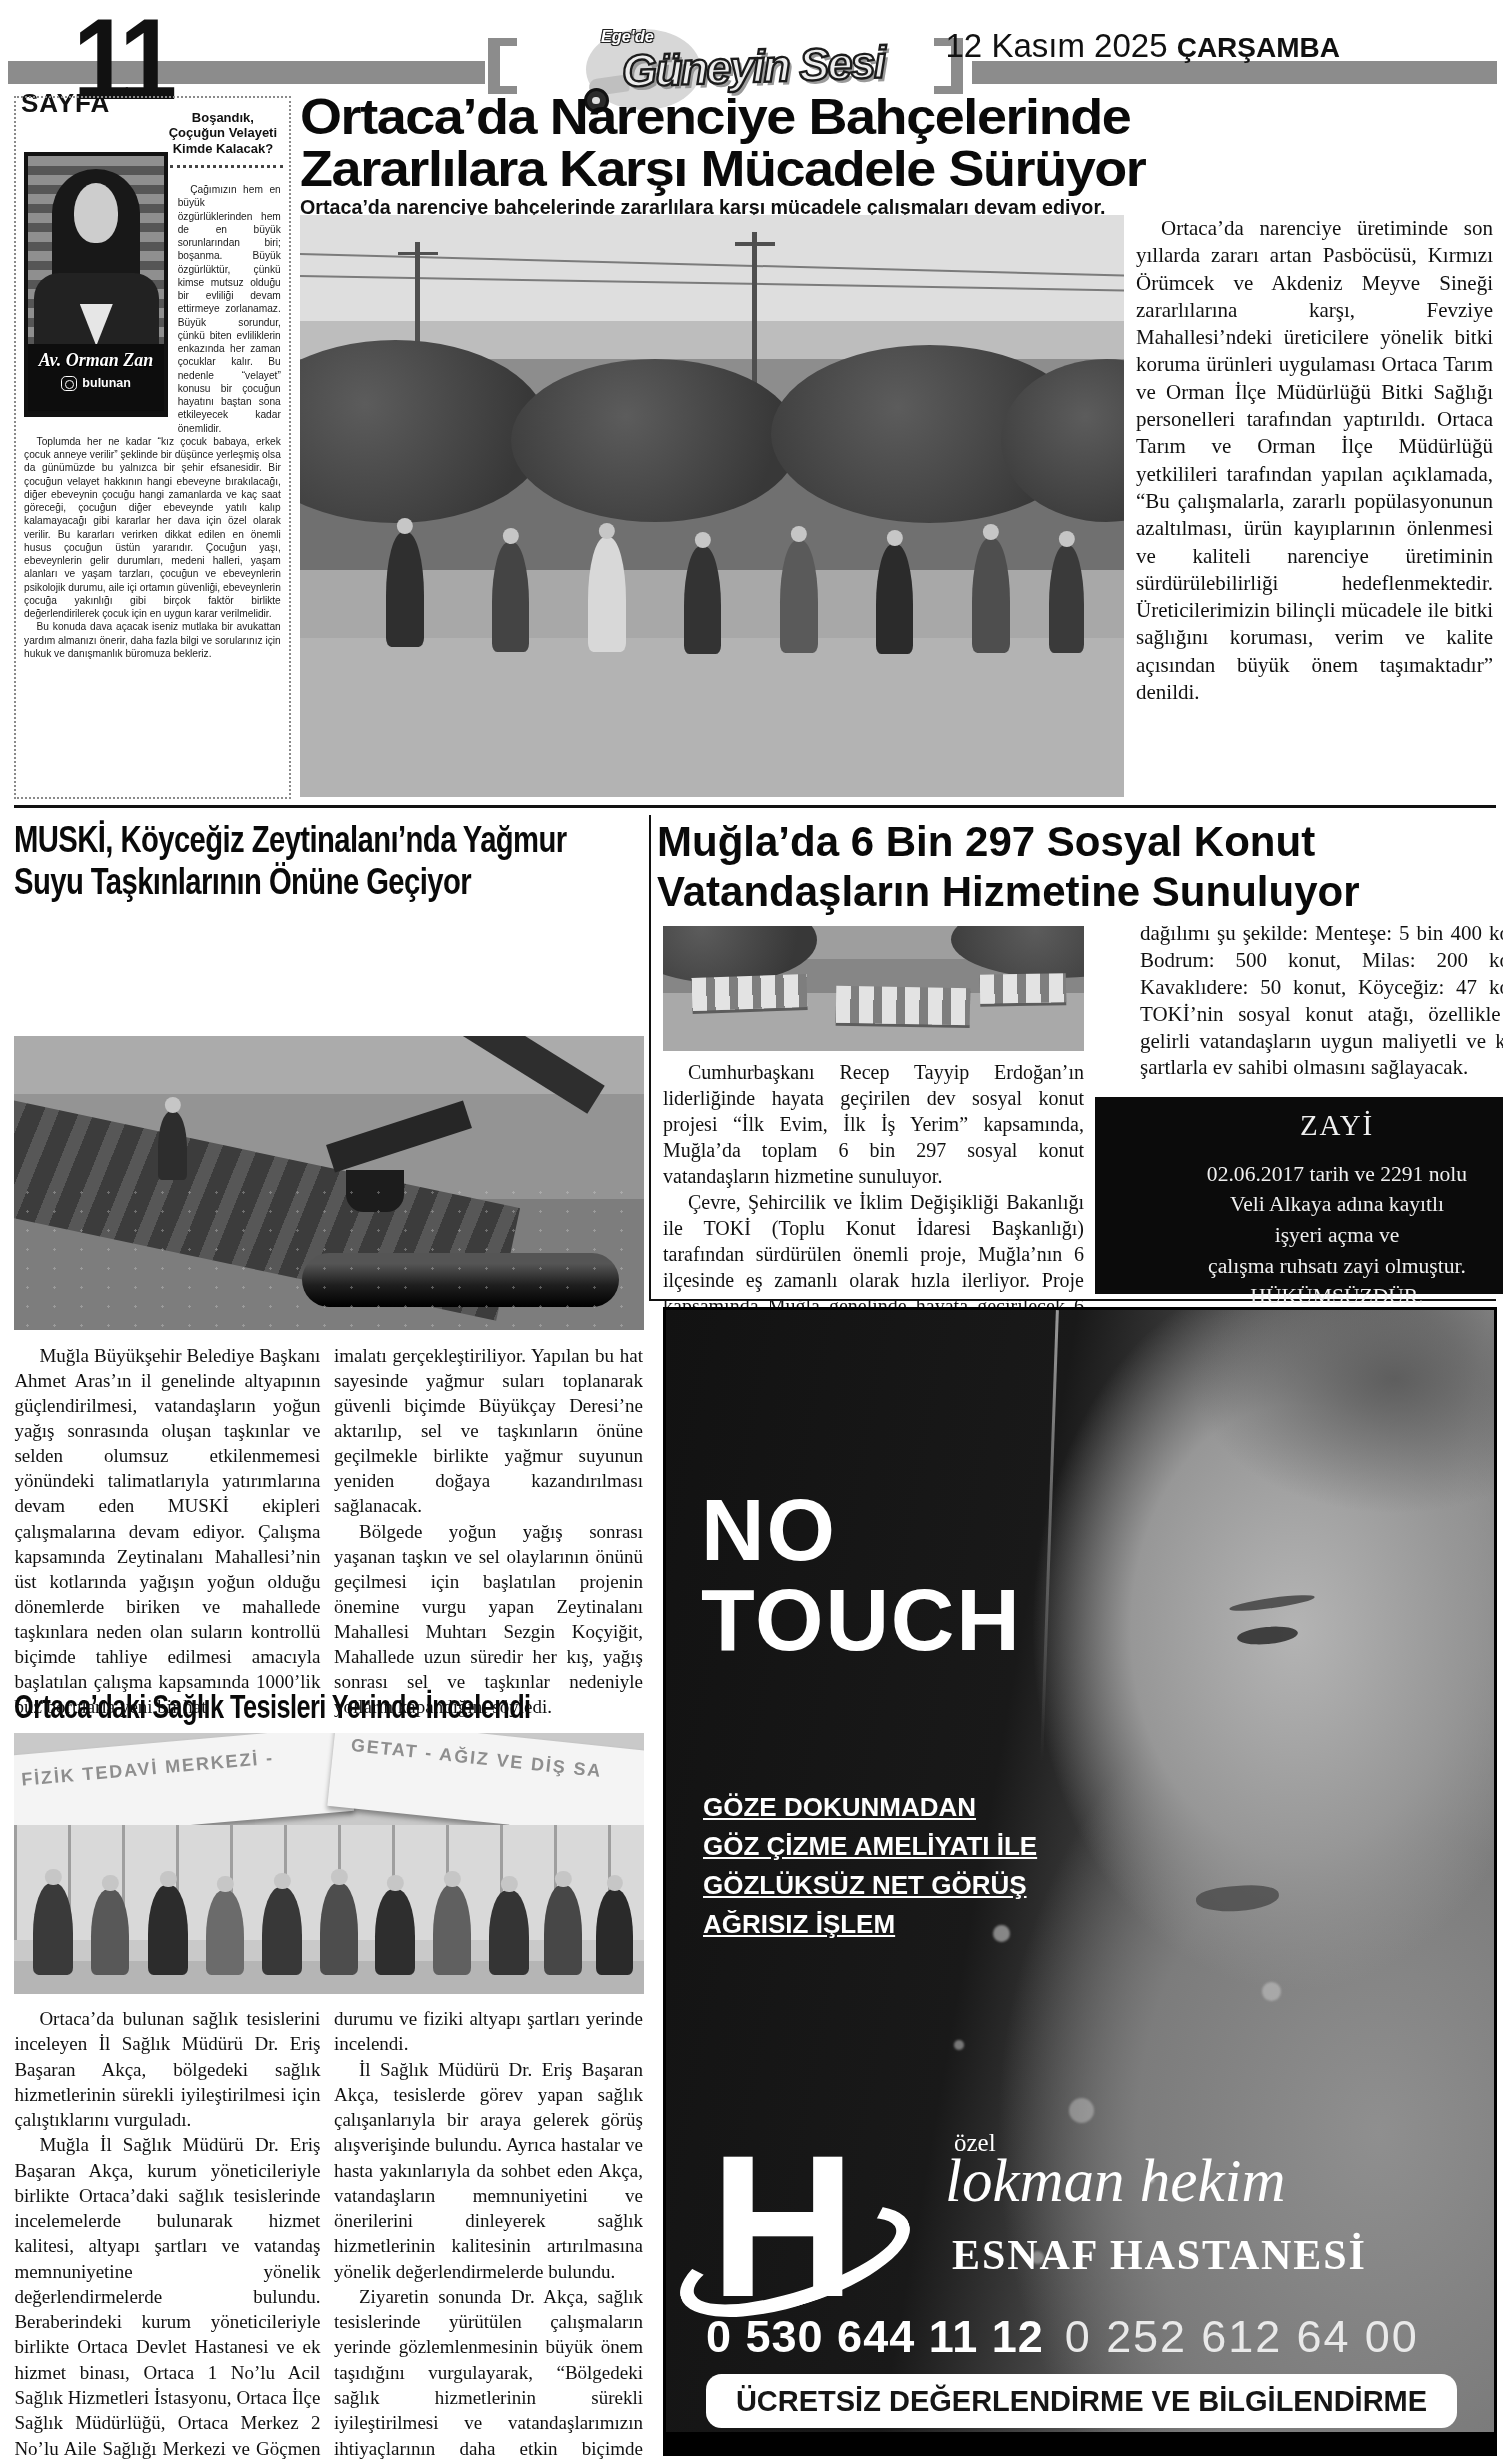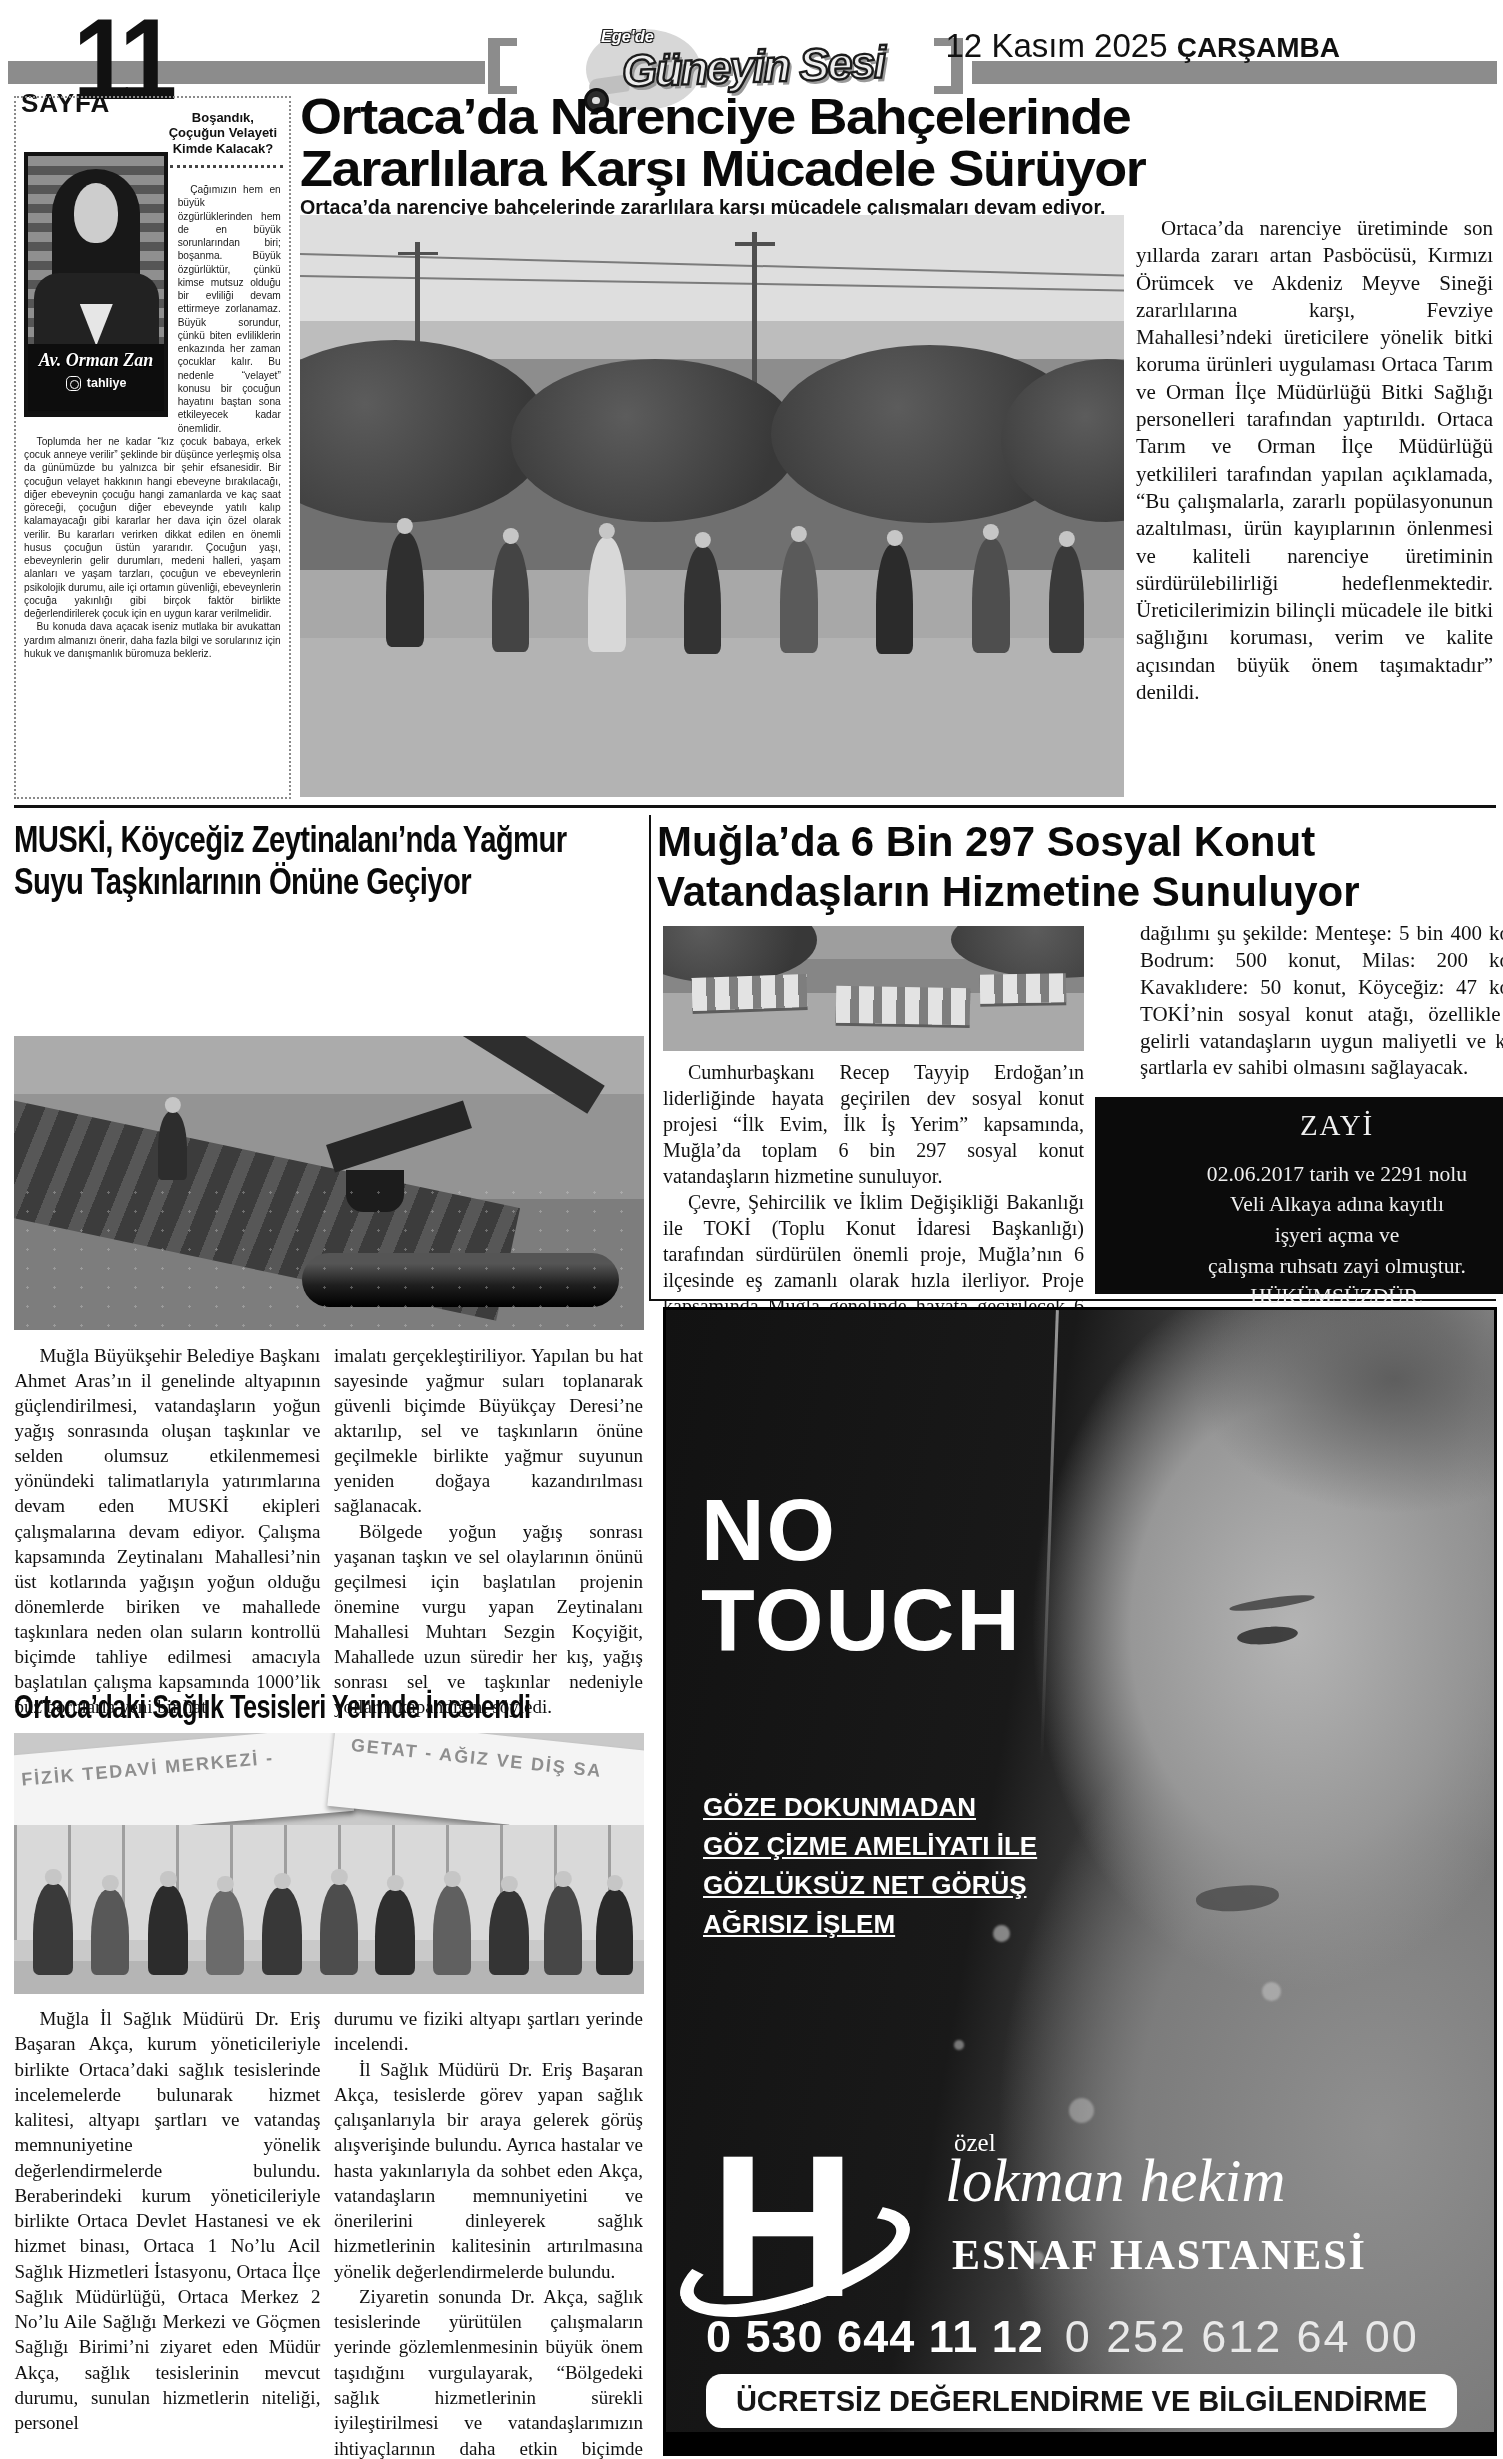--- a/index.html
+++ b/index.html
@@ -164,21 +164,21 @@
         <div class="photo-pic">
           <div class="photo-hair"></div>
           <div class="photo-face"></div>
           <div class="photo-blazer"></div>
           <div class="photo-shirt"></div>
         </div>
         <div class="photo-namebar">
           <span class="columnist-author">Av. Orman Zan</span>
           <div class="insta-row">
             <span class="insta-icon"></span>
-            <span class="columnist-insta">tahliye</span>
+            <span class="columnist-insta">bulunan</span>
           </div>
         </div>
       </div>
       <p>Çağımızın hem en büyük özgürlüklerinden hem de en büyük sorunlarından biri; boşanma. Büyük özgürlüktür, çünkü kimse mutsuz olduğu bir evliliği devam ettirmeye zorlanamaz. Büyük sorundur, çünkü biten evliliklerin enkazında her zaman çocuklar kalır. Bu nedenle “velayet” konusu bir çocuğun hayatını baştan sona etkileyecek kadar önemlidir.</p>
       <p>Toplumda her ne kadar “kız çocuk babaya, erkek çocuk anneye verilir” şeklinde bir düşünce yerleşmiş olsa da günümüzde bu yalnızca bir şehir efsanesidir. Bir çocuğun velayet hakkının hangi ebeveyne bırakılacağı, diğer ebeveynin çocuğu hangi zamanlarda ve kaç saat göreceği, çocuğun diğer ebeveynde yatılı kalıp kalamayacağı gibi kararlar her dava için özel olarak verilir. Bu kararları verirken dikkat edilen en önemli husus çocuğun üstün yararıdır. Çocuğun yaşı, ebeveynlerin gelir durumları, medeni halleri, yaşam alanları ve yaşam tarzları, çocuğun ve ebeveynlerin psikolojik durumu, aile içi ortamın güvenliği, ebeveynlerin çocuğa yakınlığı gibi birçok faktör birlikte değerlendirilerek çocuk için en uygun karar verilmelidir.</p>
       <p>Bu konuda dava açacak iseniz mutlaka bir avukattan yardım almanızı önerir, daha fazla bilgi ve sorularınız için hukuk ve danışmanlık büromuza bekleriz.</p>
     </div>
   </div>
 
   <div class="big-head citrus-head">
@@ -287,20 +287,21 @@
     <div class="pfig" style="left:248px; bottom:19px; width:40px; height:88px; background:#383838;"></div>
     <div class="pfig" style="left:306px; bottom:19px; width:38px; height:92px; background:#4d4d4d;"></div>
     <div class="pfig" style="left:361px; bottom:19px; width:40px; height:86px; background:#2e2e2e;"></div>
     <div class="pfig" style="left:419px; bottom:19px; width:38px; height:90px; background:#606060;"></div>
     <div class="pfig" style="left:475px; bottom:19px; width:40px; height:85px; background:#343434;"></div>
     <div class="pfig" style="left:530px; bottom:19px; width:38px; height:90px; background:#474747;"></div>
     <div class="pfig" style="left:582px; bottom:19px; width:37px; height:86px; background:#2a2a2a;"></div>
   </div>
 
   <div class="saglik-col1 serif-col">
+    <p>Ortaca’da bulunan sağlık tesislerini inceleyen İl Sağlık Müdürü Dr. Eriş Başaran Akça, bölgedeki sağlık hizmetlerinin sürekli iyileştirilmesi için çalıştıklarını vurguladı.</p>
     <p>Muğla İl Sağlık Müdürü Dr. Eriş Başaran Akça, kurum yöneticileriyle birlikte Ortaca’daki sağlık tesislerinde incelemelerde bulunarak hizmet kalitesi, altyapı şartları ve vatandaş memnuniyetine yönelik değerlendirmelerde bulundu. Beraberindeki kurum yöneticileriyle birlikte Ortaca Devlet Hastanesi ve ek hizmet binası, Ortaca 1 No’lu Acil Sağlık Hizmetleri İstasyonu, Ortaca İlçe Sağlık Müdürlüğü, Ortaca Merkez 2 No’lu Aile Sağlığı Merkezi ve Göçmen Sağlığı Birimi’ni ziyaret eden Müdür Akça, sağlık tesislerinin mevcut durumu, sunulan hizmetlerin niteliği, personel</p>
   </div>
   <div class="saglik-col2 serif-col">
     <p style="text-indent:0;">durumu ve fiziki altyapı şartları yerinde incelendi.</p>
     <p>İl Sağlık Müdürü Dr. Eriş Başaran Akça, tesislerde görev yapan sağlık çalışanlarıyla bir araya gelerek görüş alışverişinde bulundu. Ayrıca hastalar ve hasta yakınlarıyla da sohbet eden Akça, vatandaşların memnuniyetini ve önerilerini dinleyerek sağlık hizmetlerinin kalitesinin artırılmasına yönelik değerlendirmelerde bulundu.</p>
     <p>Ziyaretin sonunda Dr. Akça, sağlık tesislerinde yürütülen çalışmaların yerinde gözlemlenmesinin büyük önem taşıdığını vurgulayarak, “Bölgedeki sağlık hizmetlerinin sürekli iyileştirilmesi ve vatandaşlarımızın ihtiyaçlarının daha etkin biçimde karşılanması için çalışmalarımızı kararlılıkla sürdüreceğiz” dedi.</p>
   </div>
 
   <div class="ad">
     <div class="ad-strand"></div>

